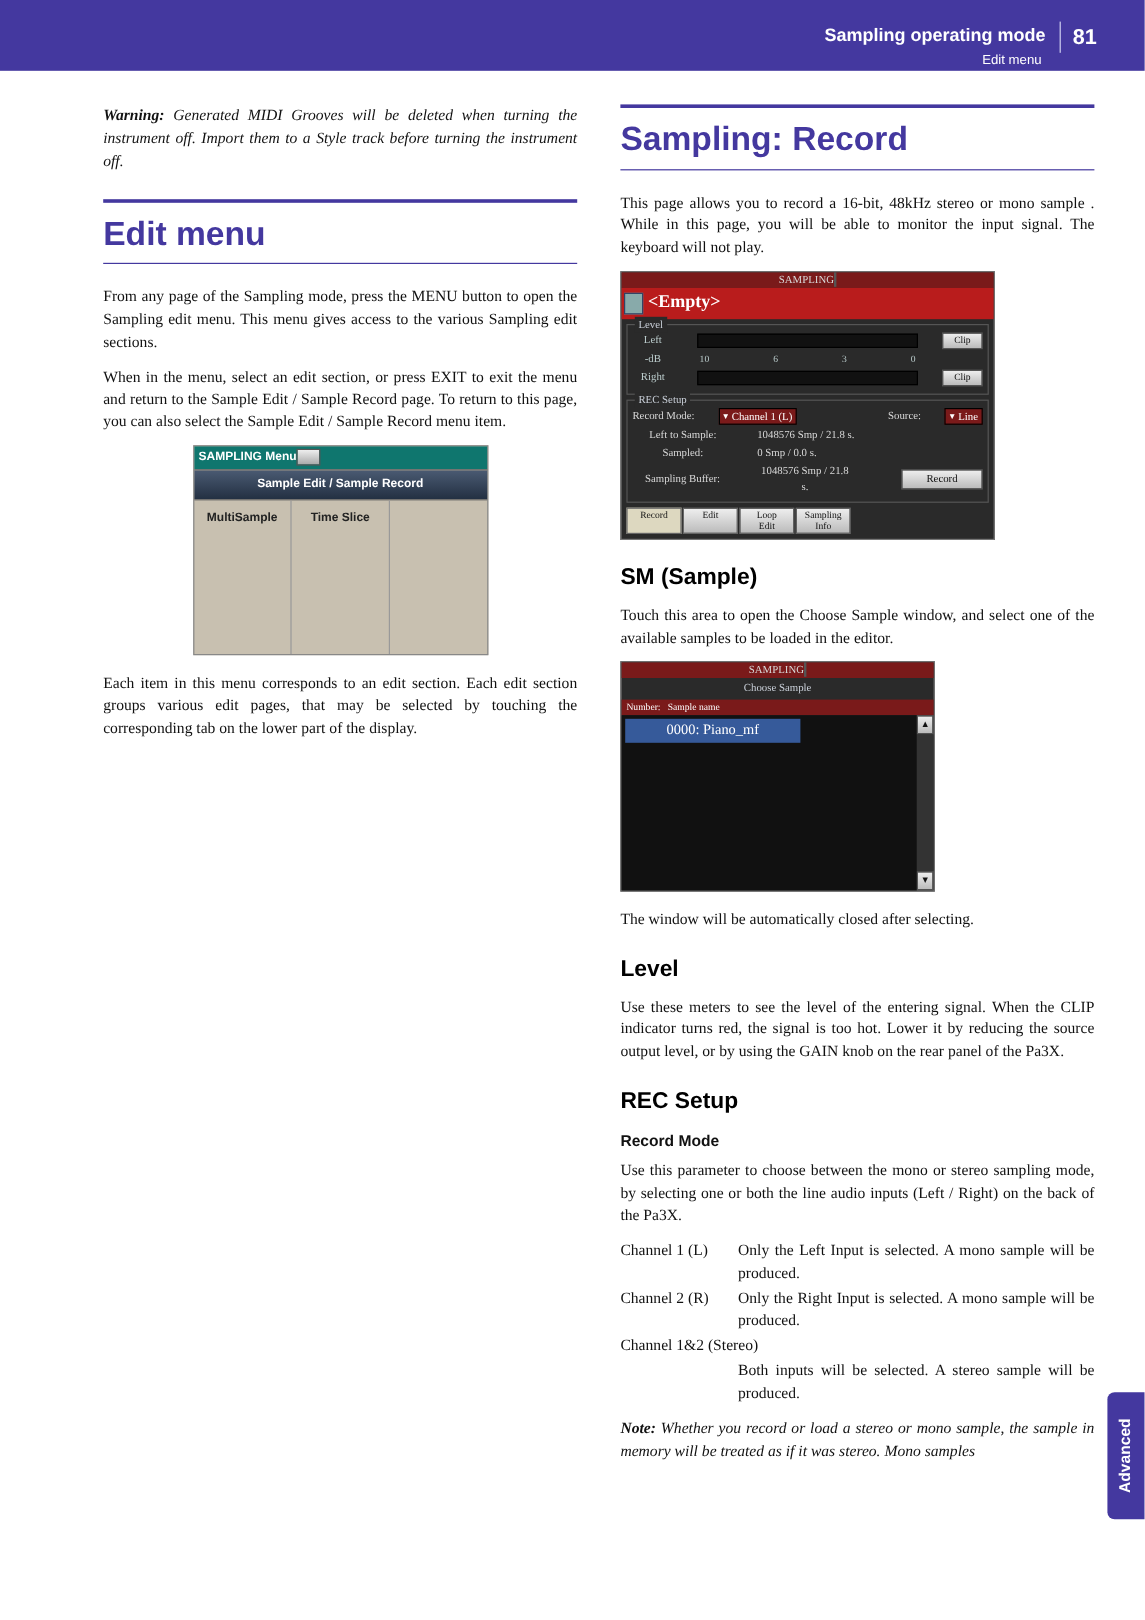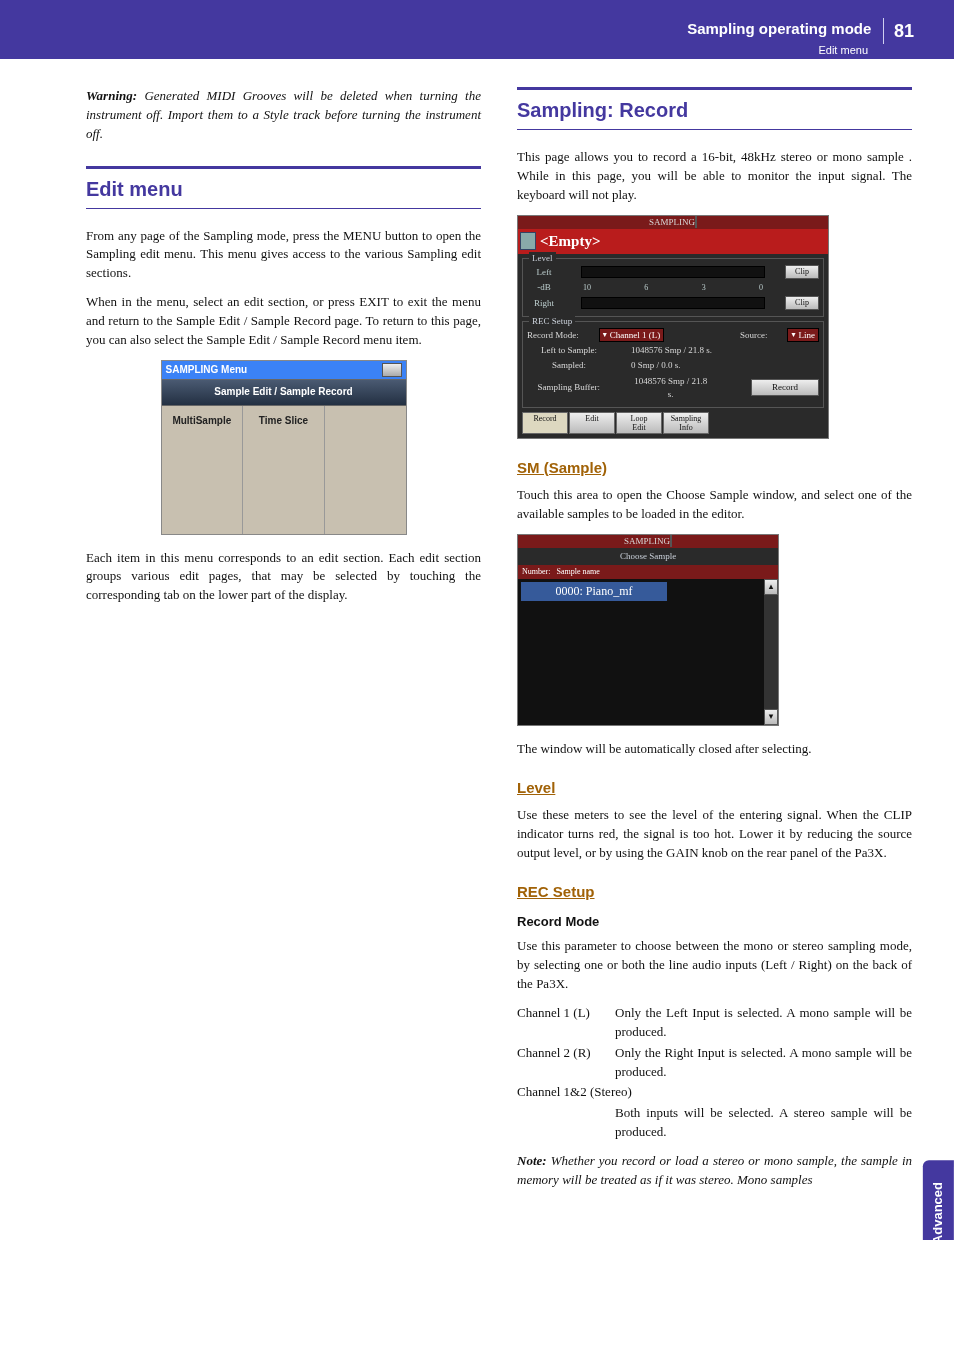--- a/index.html
+++ b/index.html
@@ -44,60 +44,58 @@
     flex: 1;
     min-width: 0;
   }
   p { margin: 0 0 10px 0; text-align: justify; }
   .warning { font-style: italic; }
   .warning b, .note b { font-weight: 700; }
 
   h1.section {
     font-family: 'Segoe UI', Arial, sans-serif;
     font-weight: 800;
-    font-size: 20px;
+    font-size: 28px;
     color: #44389f;
     border-top: 3px solid #44389f;
     border-bottom: 1px solid #44389f;
     padding: 6px 0 4px 0;
     margin: 22px 0 18px 0;
   }
   h2.sub {
     font-family: 'Segoe UI', Arial, sans-serif;
     font-weight: 700;
-    font-size: 15px;
-    color: #a16207;
+    font-size: 19px;
+    color: #000000;
     margin: 18px 0 8px 0;
-    text-decoration: underline;
   }
   h3.subsub {
     font-family: 'Segoe UI', Arial, sans-serif;
     font-weight: 700;
     font-size: 13px;
     color: #111;
     margin: 10px 0 6px 0;
   }
   .figwrap { text-align: center; margin: 10px 0 14px 0; }
 
   
   .fig {
     display: inline-block;
     border: 1px solid #888;
     background: #c8c0b0;
     text-align: left;
     font-family: Arial, sans-serif;
     font-size: 10px;
   }
   .fig .titlebar {
-    background: #3b82f6;
+    background: #0f766e;
     color: #fff;
     font-weight: 700;
     padding: 2px 4px;
     display: flex;
-    justify-content: space-between;
     align-items: center;
   }
   .fig .titlebar .menu-btn {
     width: 18px; height: 12px;
     background: linear-gradient(#eee,#aaa);
     border: 1px solid #555;
   }
   .fig1 { width: 244px; }
   .fig1 .bandrow {
     background: linear-gradient(#4a5a72,#233042);

